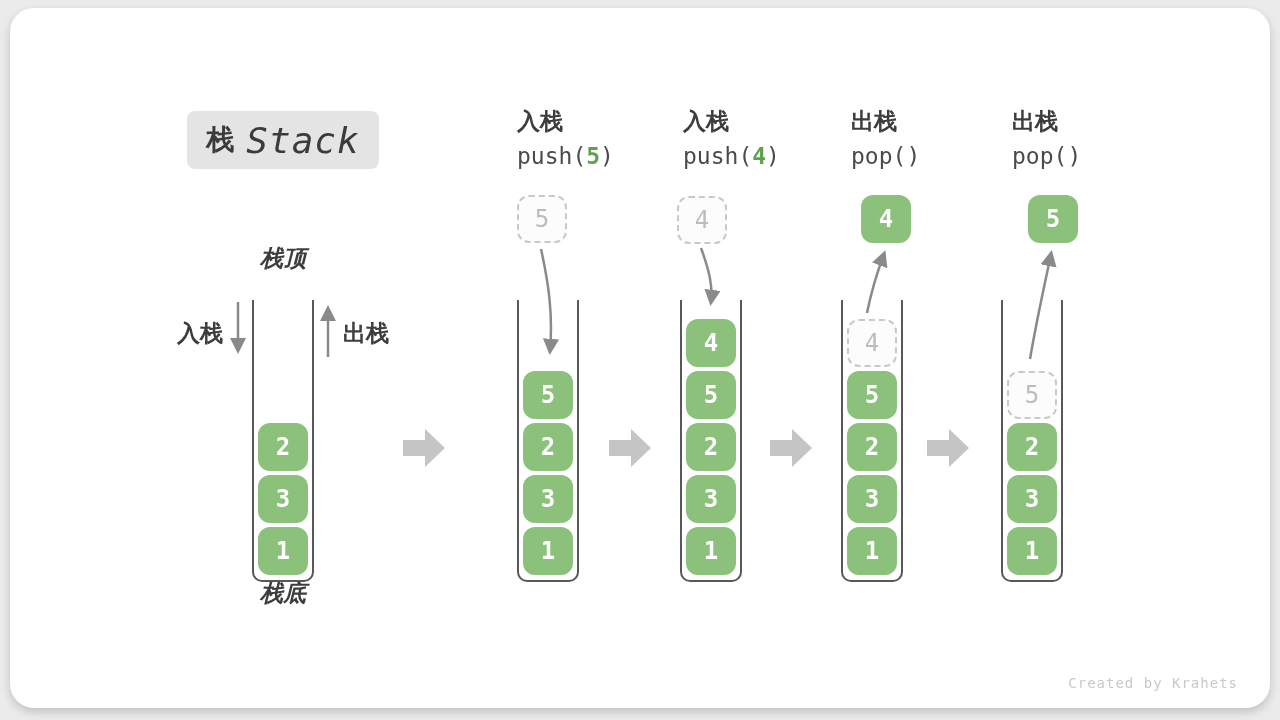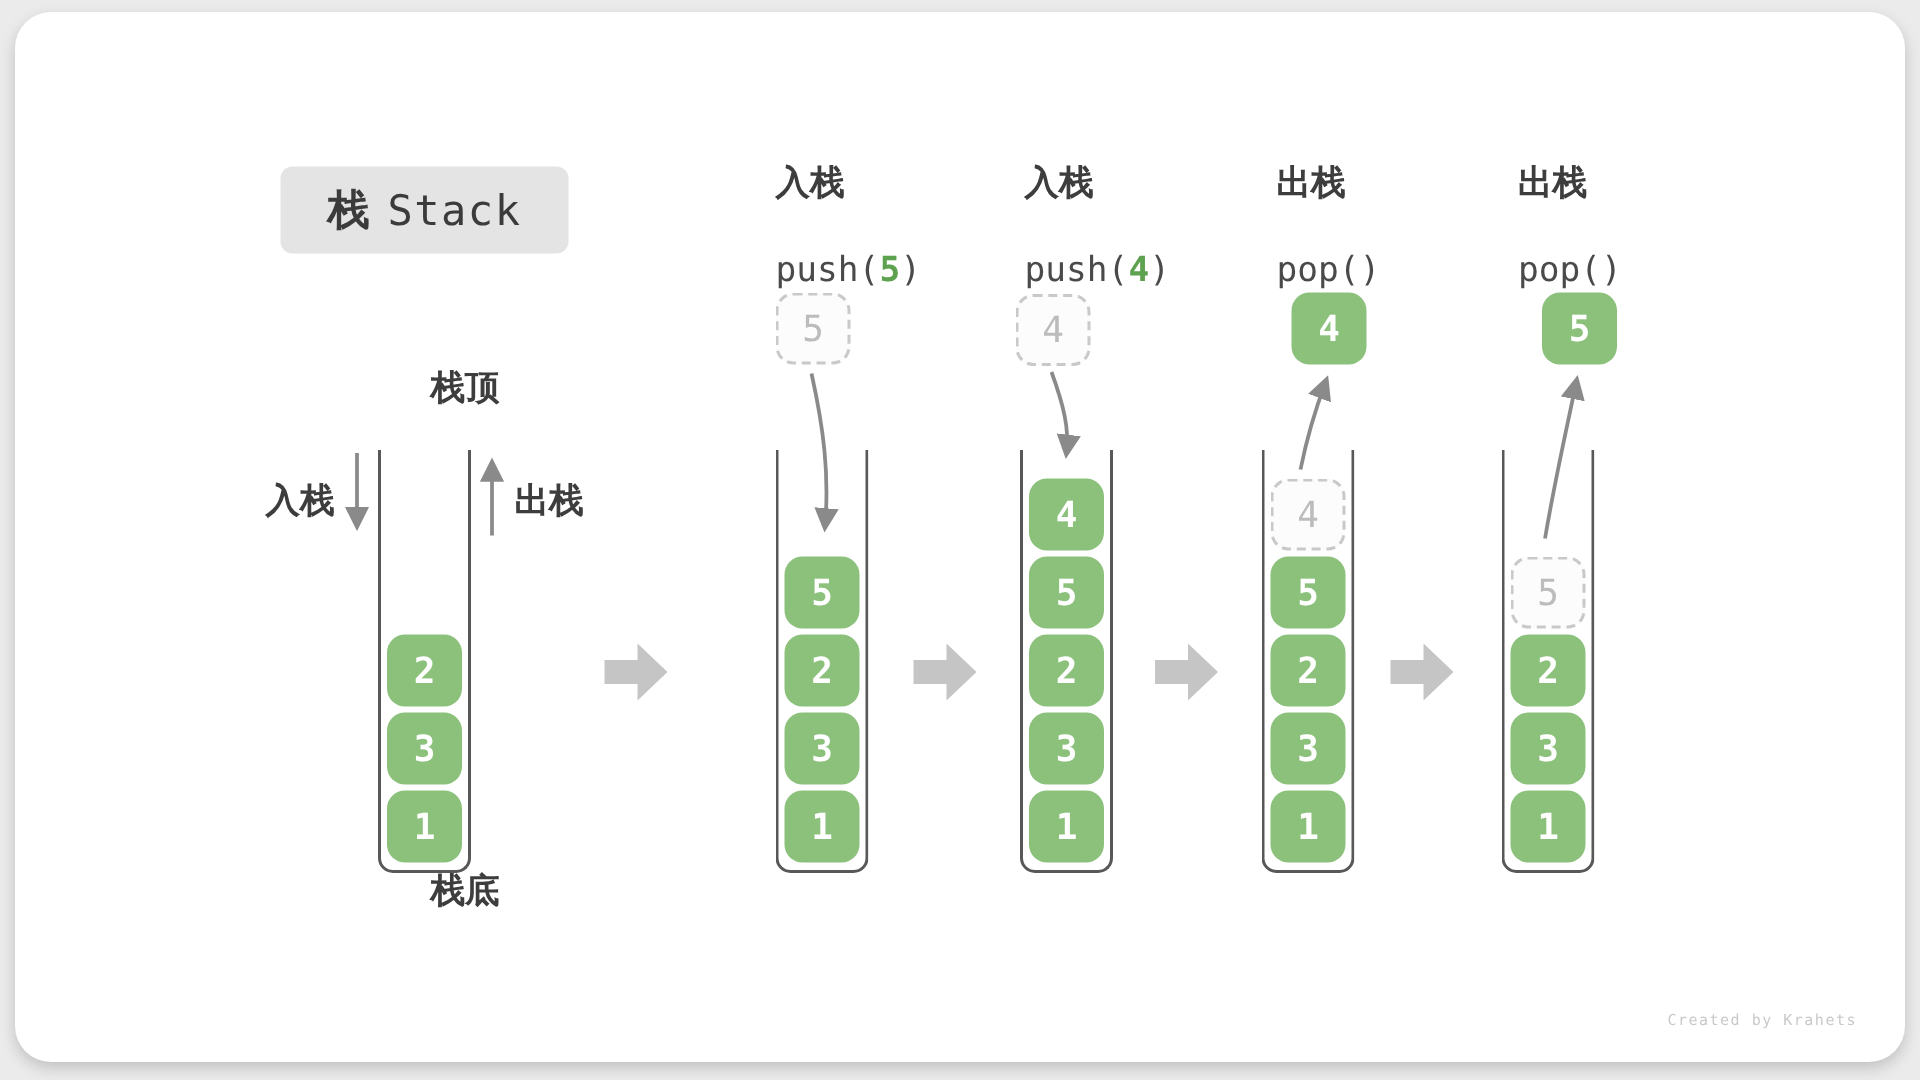--- a/index.html
+++ b/index.html
@@ -5,31 +5,31 @@
   html,body{margin:0;padding:0;width:1280px;height:720px;background:#ebebeb;overflow:hidden;
     font-family:"Liberation Sans",sans-serif;}
   .card{position:absolute;left:10px;top:8px;right:10px;bottom:12px;background:#ffffff;
     border-radius:24px;box-shadow:0 4px 10px rgba(0,0,0,0.18);}
   .stage{position:absolute;inset:0;}
 
   
   .title-badge{position:absolute;left:187px;top:111px;width:192px;height:58px;background:#e4e4e4;
     border-radius:8px;display:flex;align-items:center;justify-content:center;color:#3b3b3b;}
   .title-badge .zh{font-size:28px;font-weight:bold;margin-right:12px;}
-  .title-badge .en{font-size:28px;font-family:"DejaVu Sans Mono",monospace;letter-spacing:1px;}
+  .title-badge .en{font-size:36px;font-family:"DejaVu Sans Mono",monospace;letter-spacing:1px;font-style:italic;}
 
   
   .col-head{position:absolute;top:103px;}
   .col-head .op{font-size:23px;font-weight:bold;color:#3d3d3d;line-height:36px;}
-  .col-head .code{font-size:23px;font-family:"DejaVu Sans Mono",monospace;color:#4a4a4a;line-height:34px;margin-top:24px;}
+  .col-head .code{font-size:23px;font-family:"DejaVu Sans Mono",monospace;color:#4a4a4a;line-height:34px;}
   .col-head .code .arg{color:#5ea250;font-weight:bold;}
 
   
   .lbl{position:absolute;font-size:23px;font-weight:bold;color:#3d3d3d;}
-  .lbl.center{width:100px;text-align:right;}
+  .lbl.center{width:100px;text-align:center;font-style:italic;}
 
   
   .well{position:absolute;top:300px;width:62px;height:282px;box-sizing:border-box;
     border-left:2px solid #585858;border-right:2px solid #585858;border-bottom:2px solid #585858;
     border-radius:0 0 10px 10px;background:#fff;}
   .el{position:absolute;left:4px;width:50px;height:48px;box-sizing:border-box;border-radius:12px;
     background:#8cc17c;color:#ffffff;font-family:"DejaVu Sans Mono",monospace;font-size:24px;
     font-weight:bold;display:flex;align-items:center;justify-content:center;}
   .el.ghost{background:#fcfcfc;border:2px dashed #c9c9c9;color:#bcbcbc;font-weight:normal;}
   .r0{top:227px}.r1{top:175px}.r2{top:123px}.r3{top:71px}.r4{top:19px}
@@ -37,21 +37,21 @@
   
   .float-el{position:absolute;width:50px;height:48px;box-sizing:border-box;border-radius:12px;
     font-family:"DejaVu Sans Mono",monospace;font-size:24px;display:flex;align-items:center;
     justify-content:center;}
   .float-el.solid{background:#8cc17c;color:#fff;font-weight:bold;}
   .float-el.dashed{background:#fcfcfc;border:2px dashed #c9c9c9;color:#bcbcbc;}
 
   svg.overlay{position:absolute;inset:0;pointer-events:none;}
 
   .watermark{position:absolute;right:42px;top:675px;font-family:"DejaVu Sans Mono",monospace;
-    font-size:10px;color:#c9c9c9;letter-spacing:1px;}
+    font-size:14px;color:#c9c9c9;letter-spacing:1px;}
 </style>
 </head>
 <body>
 
 <div class="card"></div>
 <div class="stage">
 
   <div class="title-badge">
     <span class="zh">栈</span>
     <span class="en">Stack</span>

